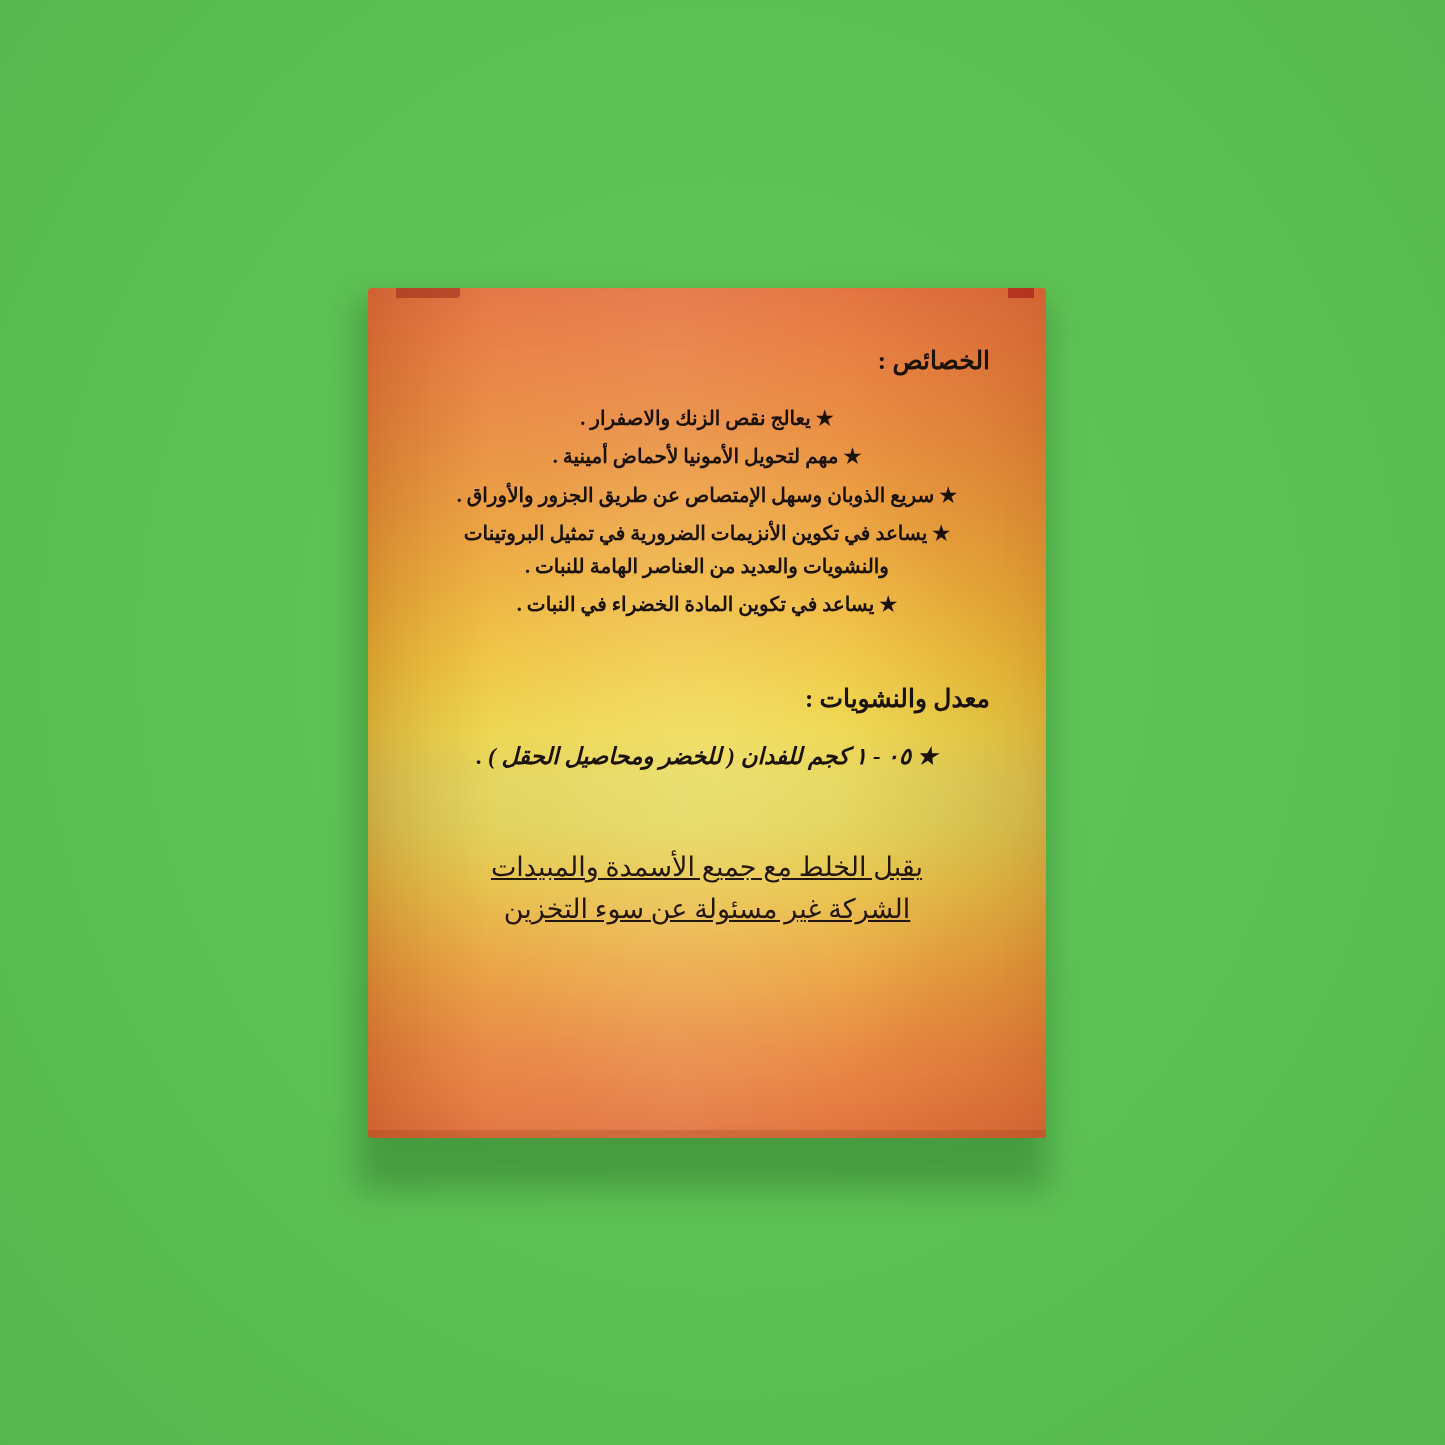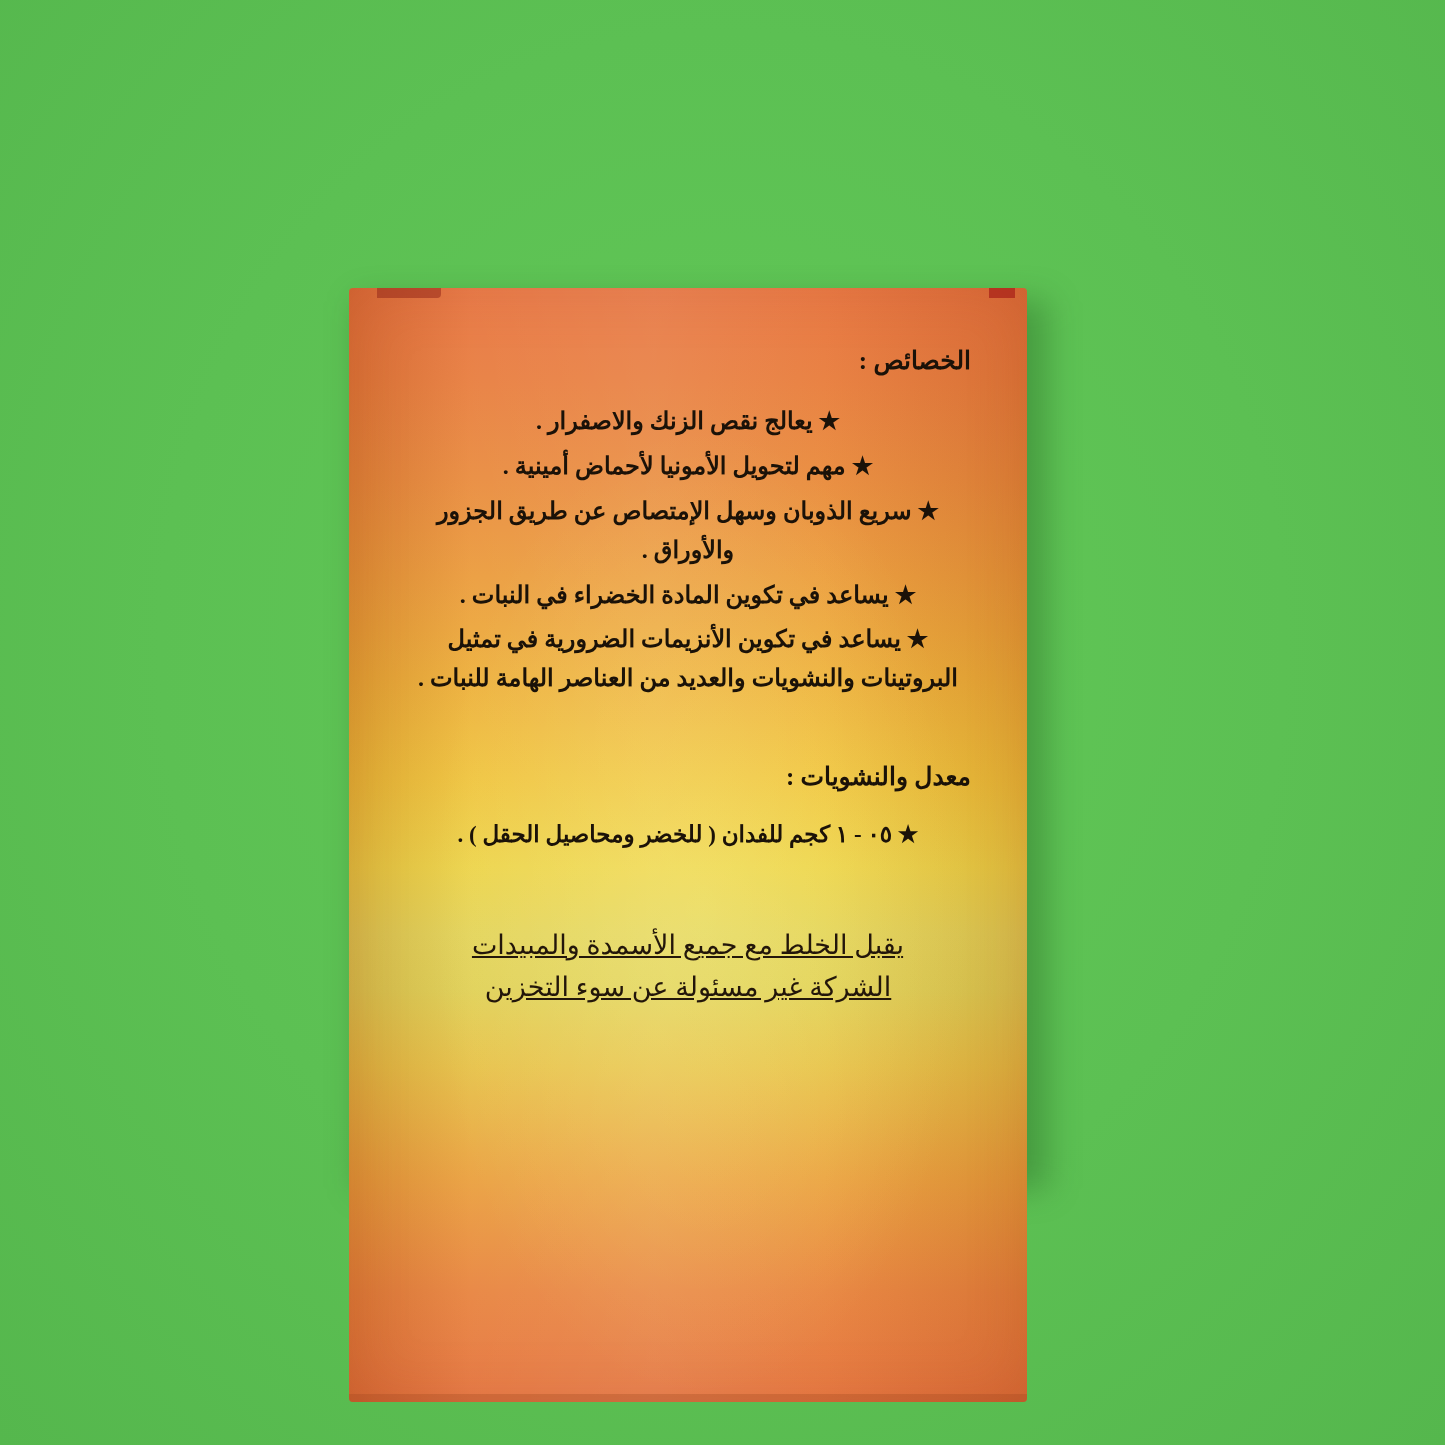--- a/index.html
+++ b/index.html
@@ -28,24 +28,24 @@
     top: 300px;
     width: 690px;
     height: 890px;
     background: rgba(20, 70, 20, 0.30);
     filter: blur(16px);
     border-radius: 6px;
   }
 
   #box {
     position: absolute;
-    left: 349px;
+    left: 368px;
     top: 288px;
     width: 678px;
-    height: 1114px;
+    height: 850px;
     border-radius: 4px;
     background:
       linear-gradient(to bottom,
         #e8733f 0%,
         #e87c3d 8%,
         #e98a3c 17%,
         #eb9b3a 26%,
         #edae38 35%,
         #efc23a 44%,
         #ecd245 52%,
@@ -116,34 +116,35 @@
     line-height: 1.2;
   }
 
   .bullet-list {
     list-style: none;
     margin: 0;
     padding: 0;
   }
   .bullet-list li {
     font-weight: bold;
-    font-size: 24px;
+    font-size: 20px;
     line-height: 1.62;
     margin: 0 0 6px 0;
     text-align: center;
     direction: rtl;
   }
 
   .section-gap { height: 58px; }
 
   .usage-list li {
     font-size: 23px;
     line-height: 1.5;
     margin-bottom: 22px;
     text-align: center;
+    font-style: italic;
   }
 
   #footer {
     margin-top: 72px;
     text-align: center;
     font-size: 27px;
     line-height: 1.5;
     font-weight: normal;
     color: #23160a;
   }
@@ -165,22 +166,22 @@
     <div id="bottom-crease"></div>
 
     <div id="content">
 
       <div class="heading">الخصائص :</div>
 
       <ul class="bullet-list">
         <li>★ يعالج نقص الزنك والاصفرار .</li>
         <li>★ مهم لتحويل الأمونيا لأحماض أمينية .</li>
         <li>★ سريع الذوبان وسهل الإمتصاص عن طريق الجزور والأوراق .</li>
+        <li>★ يساعد في تكوين الأنزيمات الضرورية في تمثيل البروتينات والنشويات والعديد من العناصر الهامة للنبات .</li>
         <li>★ يساعد في تكوين المادة الخضراء في النبات .</li>
-        <li>★ يساعد في تكوين الأنزيمات الضرورية في تمثيل البروتينات والنشويات والعديد من العناصر الهامة للنبات .</li>
       </ul>
 
       <div class="section-gap"></div>
 
       <div class="heading heading-usage">معدل والنشويات :</div>
 
       <ul class="bullet-list usage-list">
         <li>★ ٠٥ - ١ كجم للفدان ( للخضر ومحاصيل الحقل ) .</li>
       </ul>
 

